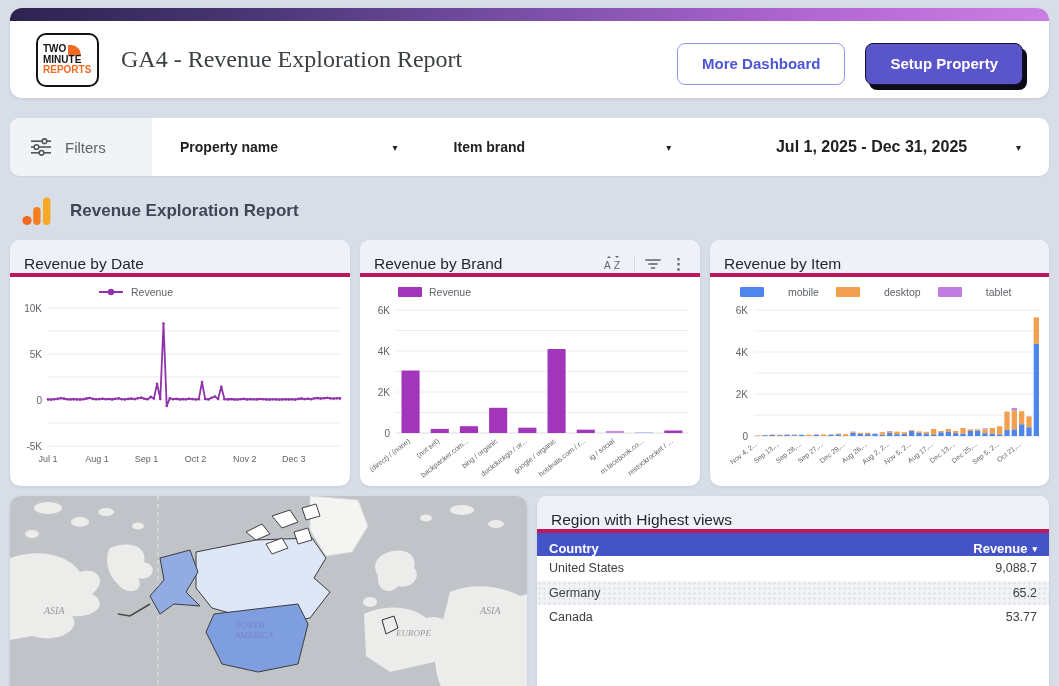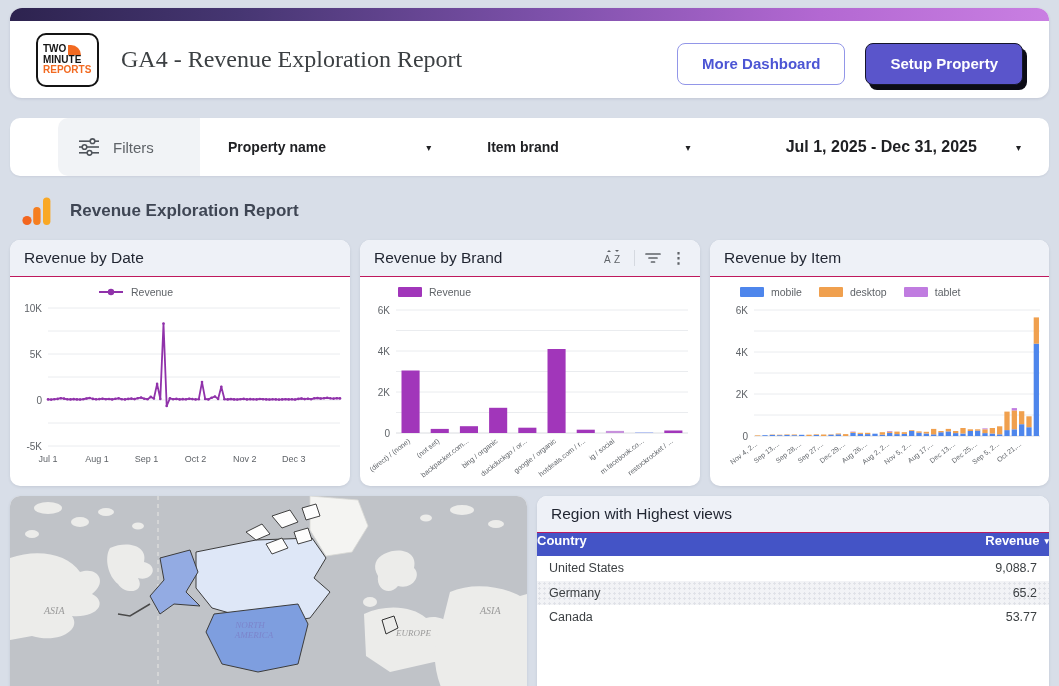--- a/index.html
+++ b/index.html
@@ -22,55 +22,55 @@
   .logo .qc { width:13px; height:10px; background:#f26a21; border-radius:0 11px 0 0; margin-top:1px; }
   .page-title { font-size:24px; color:#3c4043;font-family:Liberation Serif, serif; }
   .header-buttons { margin-left:auto; display:flex; align-items:center; gap:20px; margin-top:8px; }
   .btn-outline { height:42px; padding:0 24px; border:1px solid #9296e8; border-radius:8px; background:#fff;
     color:#4c55d4; font-weight:bold; font-size:15px; display:flex; align-items:center; cursor:pointer; }
   .btn-solid { height:42px; padding:0 24px; border:1px solid #15152a; border-radius:8px; background:#5a55cb;
     color:#fff; font-weight:bold; font-size:15px; display:flex; align-items:center; cursor:pointer;
     box-shadow:4px 5px 0 0 #0c0c16; }
   
   .filters-bar { position:absolute; left:10px; top:118px; width:1039px; height:58px; background:#fff;
-    border-radius:10px; display:flex; align-items:center; box-shadow:0 1px 2px rgba(40,45,80,.08);padding-left:48px; }
+    border-radius:10px; display:flex; align-items:center; box-shadow:0 1px 2px rgba(40,45,80,.08); }
   .filters-tab { width:142px; height:100%; background:#f1f3f6; border-radius:10px 0 0 10px;
     display:flex; align-items:center; gap:13px; padding-left:20px; color:#5f6368; font-size:15px; }
   .fgroup { flex:1; display:flex; align-items:center; justify-content:space-between; padding:0 28px; }
   .fgroup .flabel { font-size:14px; font-weight:bold; color:#202124; }
   .fdate { flex:1.35; display:flex; align-items:center; padding:0 28px; }
   .fdate .flabel { flex:1; text-align:center; font-weight:bold; }
   .caret { font-size:10px; color:#202124; }
   
   .section-head { position:absolute; left:22px; top:196px; display:flex; align-items:center; gap:18px; }
   .section-title { font-size:17px; font-weight:600; color:#3f4654; }
   
   .card { position:absolute; background:#fff; border-radius:10px; overflow:hidden;
     box-shadow:0 1px 3px rgba(60,64,90,.12); }
-  .card-head { height:37px; background:#eef1f7; border-bottom:1px solid #be185d;
-    display:flex; align-items:center; padding:0 14px; font-size:15.5px; color:#1f2430; }
+  .card-head { height:37px; background:#eef1f7; border-bottom:4px solid #be185d;
+    display:flex; align-items:flex-end; padding:0 14px; font-size:15.5px; color:#1f2430; }
   .card-tools { margin-left:auto; display:flex; align-items:center; gap:10px; color:#5f6368; }
   .tool { display:flex; align-items:center; cursor:pointer; }
   .tool-sep { width:1px; height:16px; background:#d5d9e0; }
   .kebab { font-size:15px; font-weight:bold; color:#5f6368; letter-spacing:0; }
   #card-date { left:10px; top:240px; width:340px; height:246px; }
   #card-brand { left:360px; top:240px; width:340px; height:246px; }
   #card-item { left:710px; top:240px; width:339px; height:246px; }
   #card-map { left:10px; top:496px; width:517px; height:240px; }
   #card-table { left:537px; top:496px; width:512px; height:240px; }
   .legend { display:flex; align-items:center; gap:7px; font-size:10.5px; color:#5f6368; padding:9px 0 0 0; }
   .legend.l-date { padding-left:88px; }
   .legend.l-brand { padding-left:38px; }
   .legend.l-item { padding-left:30px; gap:7px; }
   .legend .sw { width:24px; height:10px; border-radius:1px; }
-  .legend .entry { display:flex; align-items:center; gap:7px; margin-right:10px; }
+  .legend .entry { display:flex; align-items:center; gap:24px; margin-right:10px; }
   .chart { display:block; }
   
-  .t-head { height:23px; background:#4454c6; color:#fff; display:flex; align-items:flex-start;
-    justify-content:space-between; padding:0 0; font-size:13px; font-weight:bold; }
+  .t-head { height:23px; background:#4454c6; color:#fff; display:flex; align-items:flex-end;
+    justify-content:space-between; padding:0 12px; font-size:13px; font-weight:bold; }
   .t-head .rev { display:flex; align-items:center; gap:5px; }
   .t-head .caret { color:#fff; font-size:9px; }
   .t-row { height:24.5px; display:flex; align-items:center; justify-content:space-between;
     padding:0 12px; font-size:12.5px; color:#3c4043; }
   .t-row.alt { background-color:#f2f3f6;
     background-image:radial-gradient(#e0e2e8 1px, transparent 1.2px); background-size:5px 5px; }
 </style>
 </head>
 <body>
 

